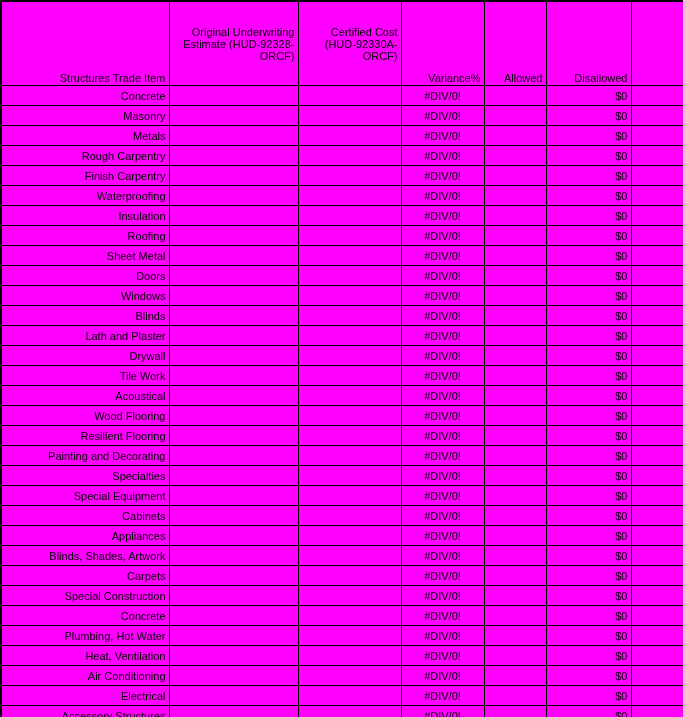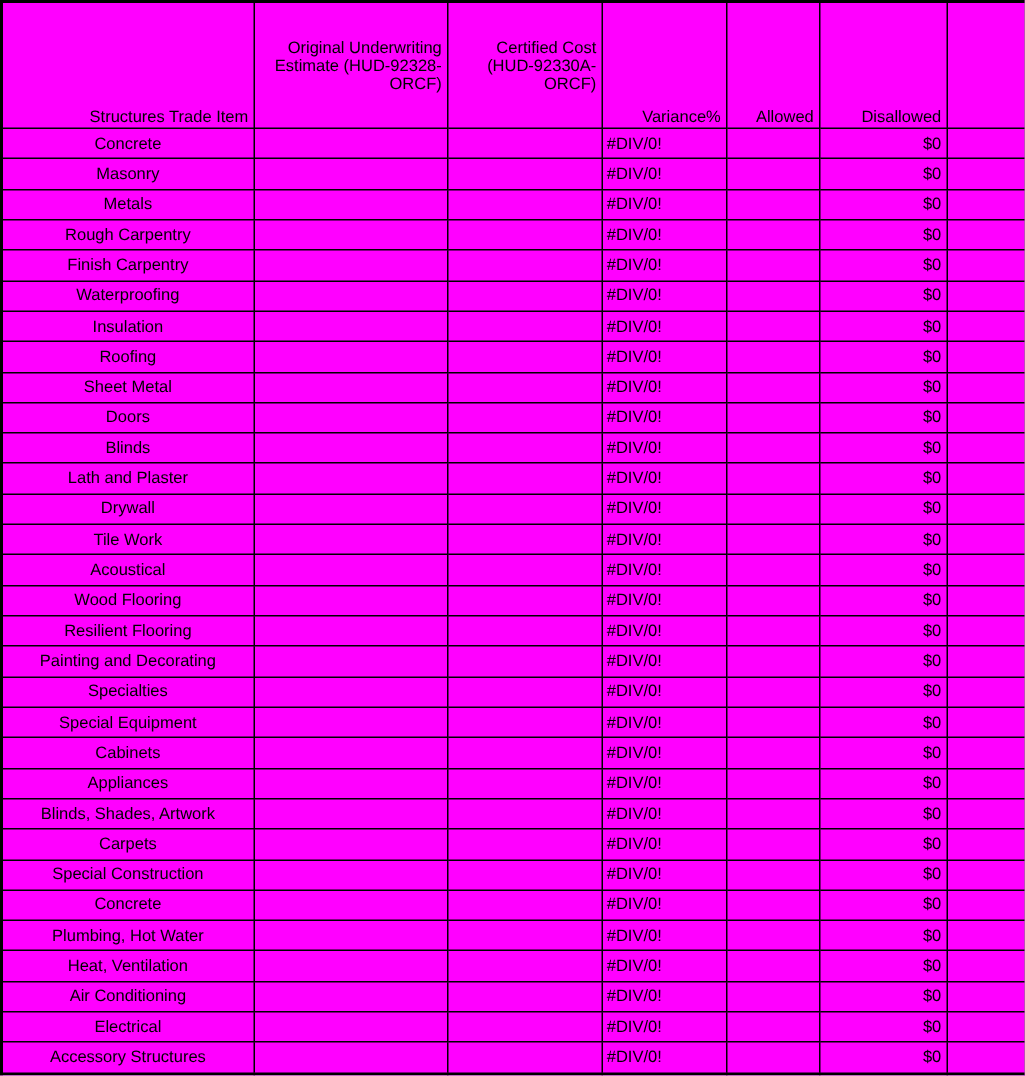--- a/index.html
+++ b/index.html
@@ -39,24 +39,24 @@
     vertical-align: bottom;
   }
   table.grid thead th.head-middle {
     vertical-align: middle;
   }
   table.grid tbody td {
     height: 17px;
     vertical-align: middle;
     white-space: nowrap;
   }
-  td.col-item      { text-align: center; }
+  td.col-item      { text-align: right; }
   td.col-original  { text-align: right; }
   td.col-certified { text-align: right; }
-  td.col-variance  { text-align: left; }
+  td.col-variance  { text-align: center; }
   td.col-allowed   { text-align: right; }
   td.col-disallowed{ text-align: right; }
   td.col-extra     { text-align: right; }
 </style>
 </head>
 <body>
 
 <div class="sheet">
   <table class="grid">
     <colgroup>
@@ -164,20 +164,29 @@
         <tr>
           <td class="col-item">Doors</td>
           <td class="col-original"></td>
           <td class="col-certified"></td>
           <td class="col-variance">#DIV/0!</td>
           <td class="col-allowed"></td>
           <td class="col-disallowed">$0</td>
           <td class="col-extra"></td>
         </tr>
         <tr>
+          <td class="col-item">Windows</td>
+          <td class="col-original"></td>
+          <td class="col-certified"></td>
+          <td class="col-variance">#DIV/0!</td>
+          <td class="col-allowed"></td>
+          <td class="col-disallowed">$0</td>
+          <td class="col-extra"></td>
+        </tr>
+        <tr>
           <td class="col-item">Blinds</td>
           <td class="col-original"></td>
           <td class="col-certified"></td>
           <td class="col-variance">#DIV/0!</td>
           <td class="col-allowed"></td>
           <td class="col-disallowed">$0</td>
           <td class="col-extra"></td>
         </tr>
         <tr>
           <td class="col-item">Lath and Plaster</td>

